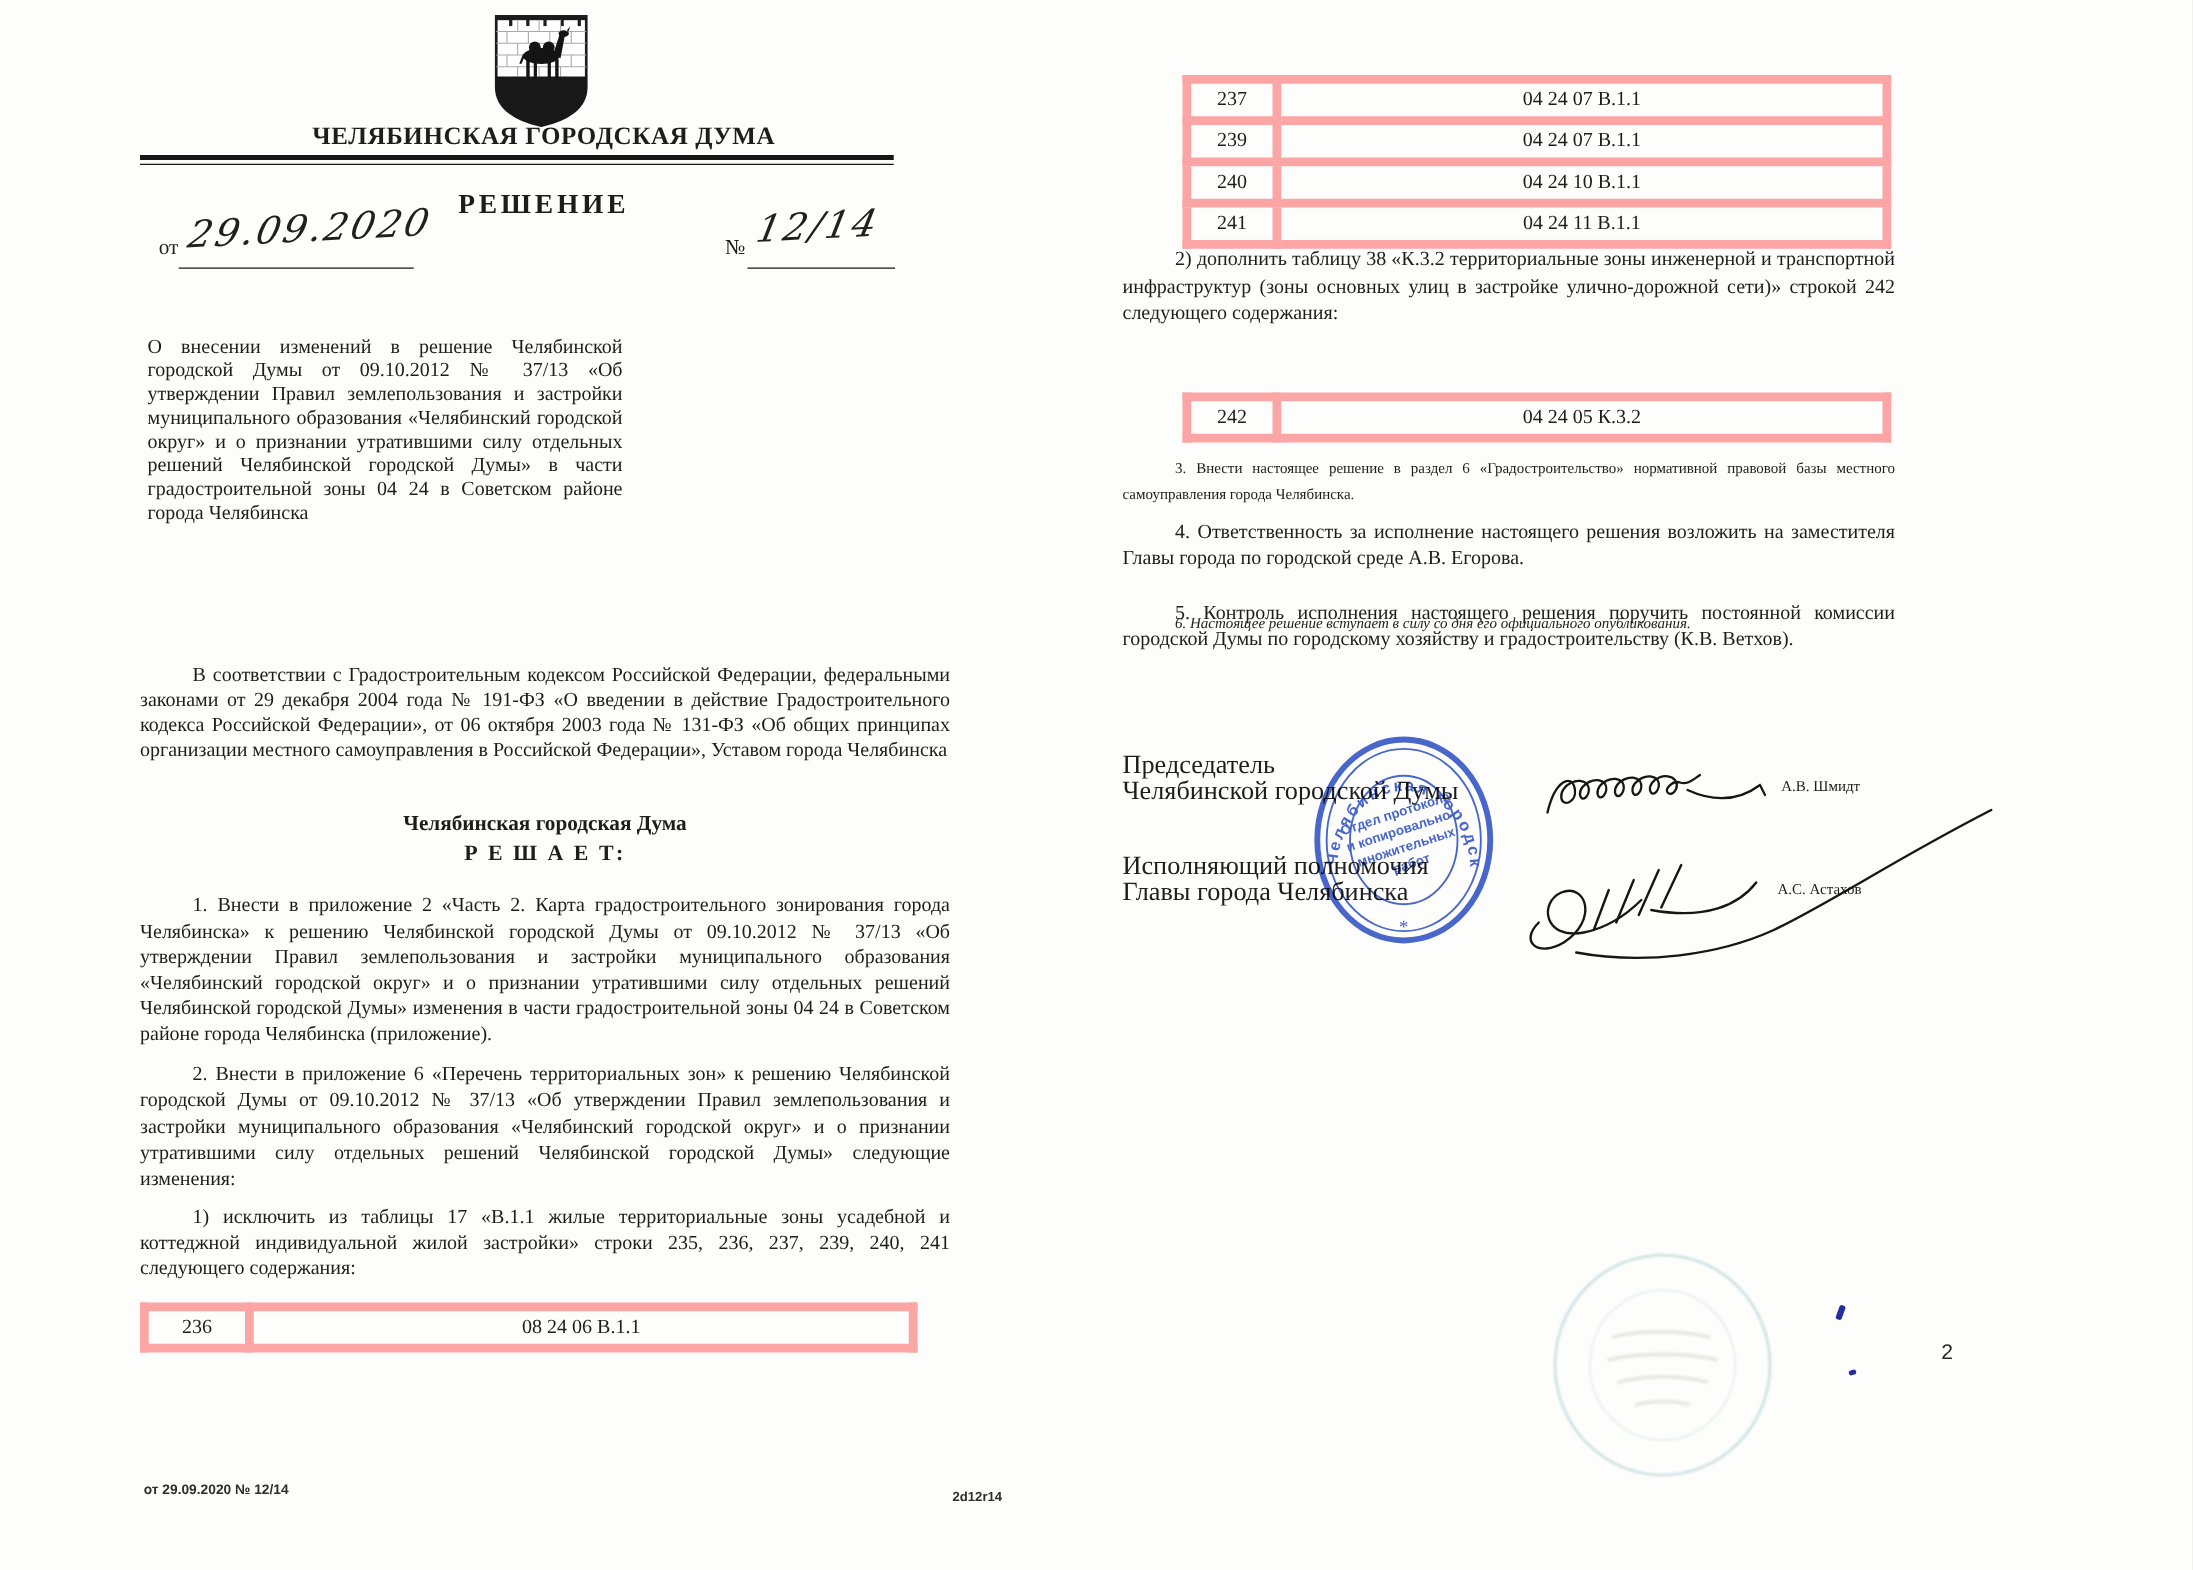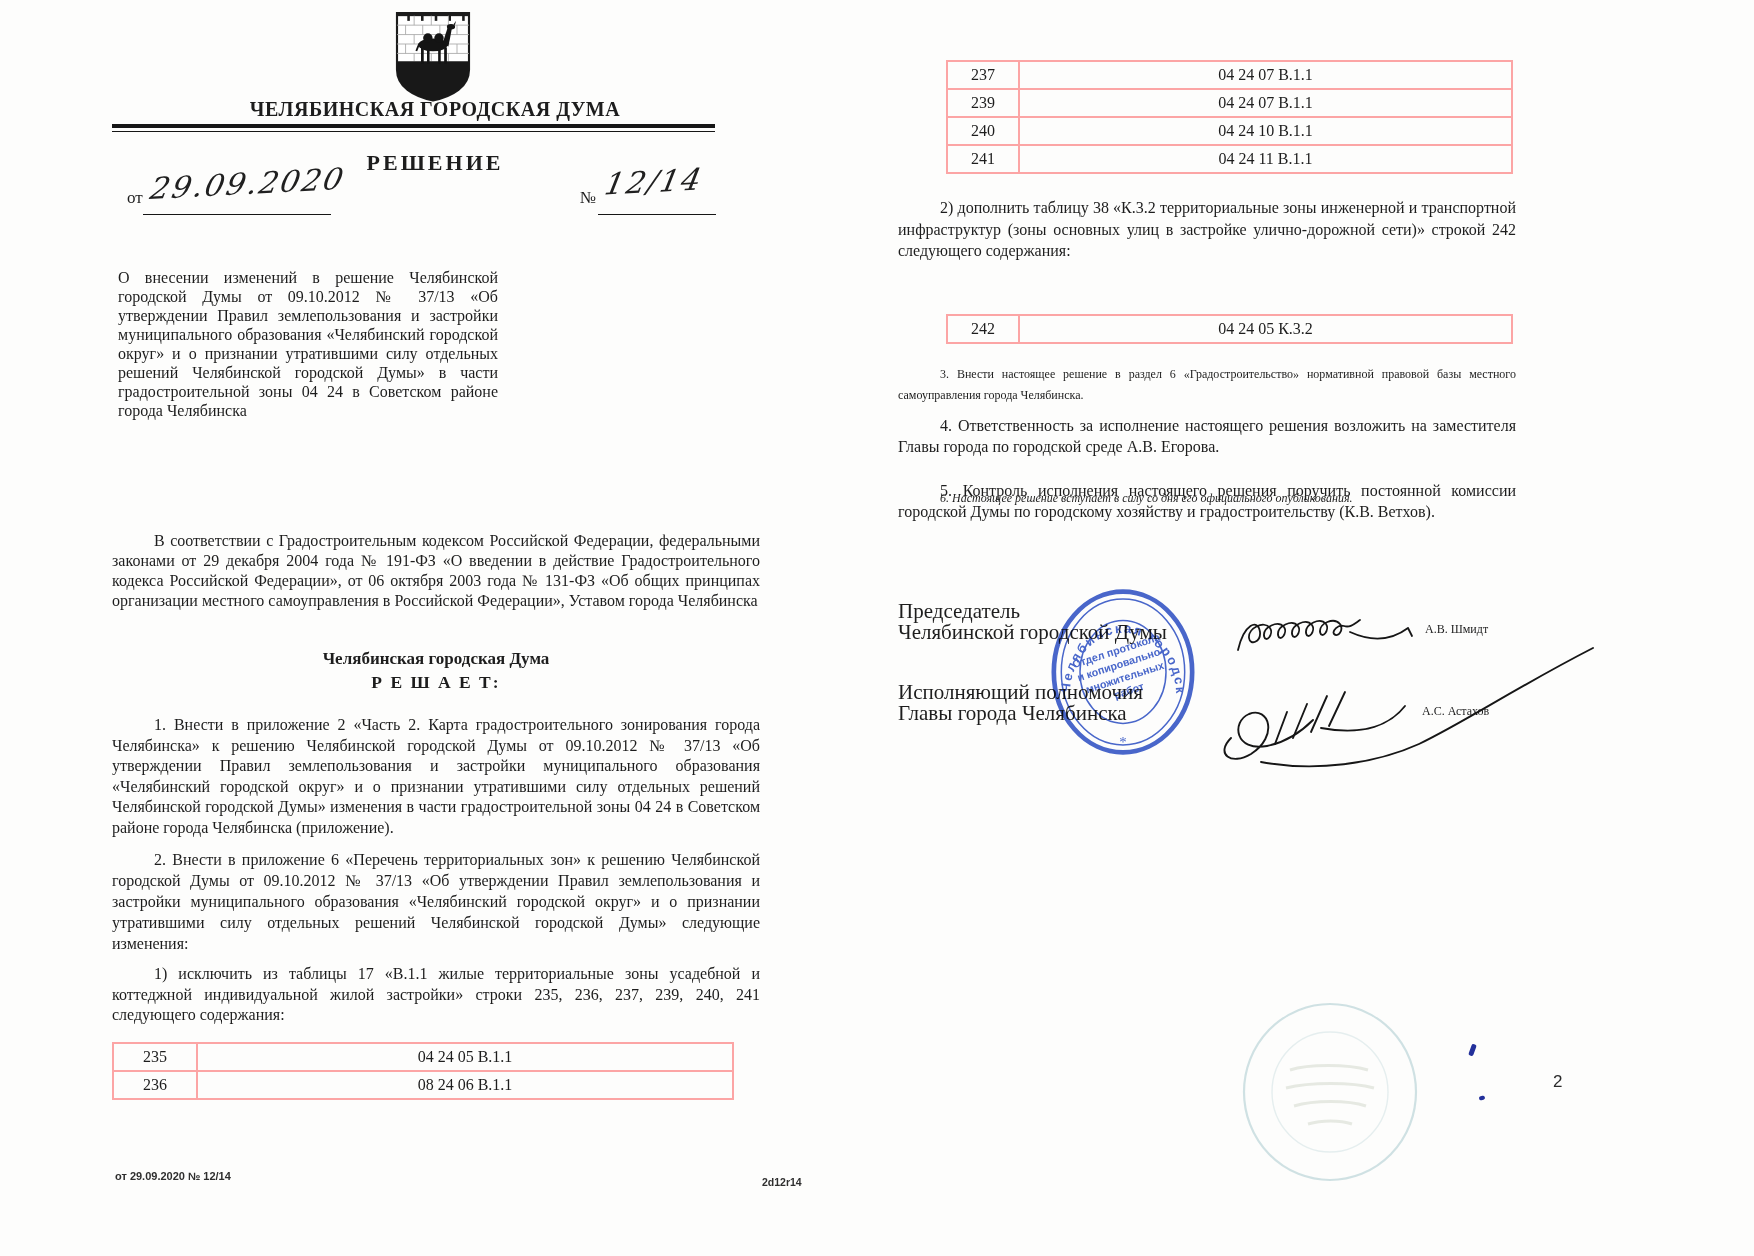--- a/index.html
+++ b/index.html
@@ -15,25 +15,25 @@
   .org-name{font-weight:bold;font-size:20px;letter-spacing:.5px;}
   .doc-type{font-weight:bold;font-size:22px;letter-spacing:3px;}
   .double-rule{border-top:4px solid #161616;border-bottom:1.5px solid #161616;height:3px;}
   .hand{
     font-family:"DejaVu Serif",serif;font-style:italic;font-size:30px;
     letter-spacing:2px;transform:skewX(-14deg) rotate(-3deg);color:#202020;
   }
   .hw-line{border-bottom:1.6px solid #161616;height:0;}
   .doc-table{border-collapse:collapse;table-layout:fixed;width:100%;}
   .doc-table td{
-    border:2px solid #fca5a5;font-size:16px;text-align:center;
+    border:7px solid #fca5a5;font-size:16px;text-align:center;
     height:26px;padding:0 4px;color:#1d1d1d;
   }
   .doc-table{border:1.5px solid #3c3c3c;}
-  .footer-small{font-family:"Liberation Sans",sans-serif;font-weight:bold;font-size:11px;color:#2e2e2e;}
+  .footer-small{font-family:"Liberation Sans",sans-serif;font-weight:bold;font-size:11px;color:#2e2e2e;margin-top:16px;}
   .sig-role{font-size:21px;line-height:21px;}
   .sig-name{font-size:12px;font-weight:normal;}
   .stamp-blue{mix-blend-mode:multiply;opacity:.88;}
   .stamp-faint{opacity:.5;filter:blur(.7px);mix-blend-mode:multiply;}
   .page-num{font-size:17px;font-family:"Liberation Sans",sans-serif;color:#2a2a2a;}
   .ink-speck{position:absolute;background:#23309b;border-radius:2px;}
 </style>
 </head>
 <body>
 
@@ -100,24 +100,20 @@
 
     <div class="abs just ind" style="left:112px;top:964px;width:648px;font-size:16px;line-height:20.5px;">1) исключить из таблицы 17 «В.1.1 жилые территориальные зоны усадебной и коттеджной индивидуальной жилой застройки» строки 235, 236, 237, 239, 240, 241 следующего содержания:</div>
 
     <div class="abs" style="left:112px;top:1042px;width:622px;">
       <table class="doc-table">
         <colgroup>
             <col style="width:84px;">
             <col>
           </colgroup>
         <tbody>
-            <tr>
-          <td>235</td>
-          <td>04 24 05 В.1.1</td>
-        </tr>
         <tr>
           <td>236</td>
           <td>08 24 06 В.1.1</td>
         </tr>
       </tbody>
         </table>
     </div>
 
     <div class="abs footer-small" style="left:115px;top:1170px;">от 29.09.2020 № 12/14</div>
     <div class="abs footer-small" style="left:762px;top:1176px;font-size:10.5px;">2d12r14</div>

